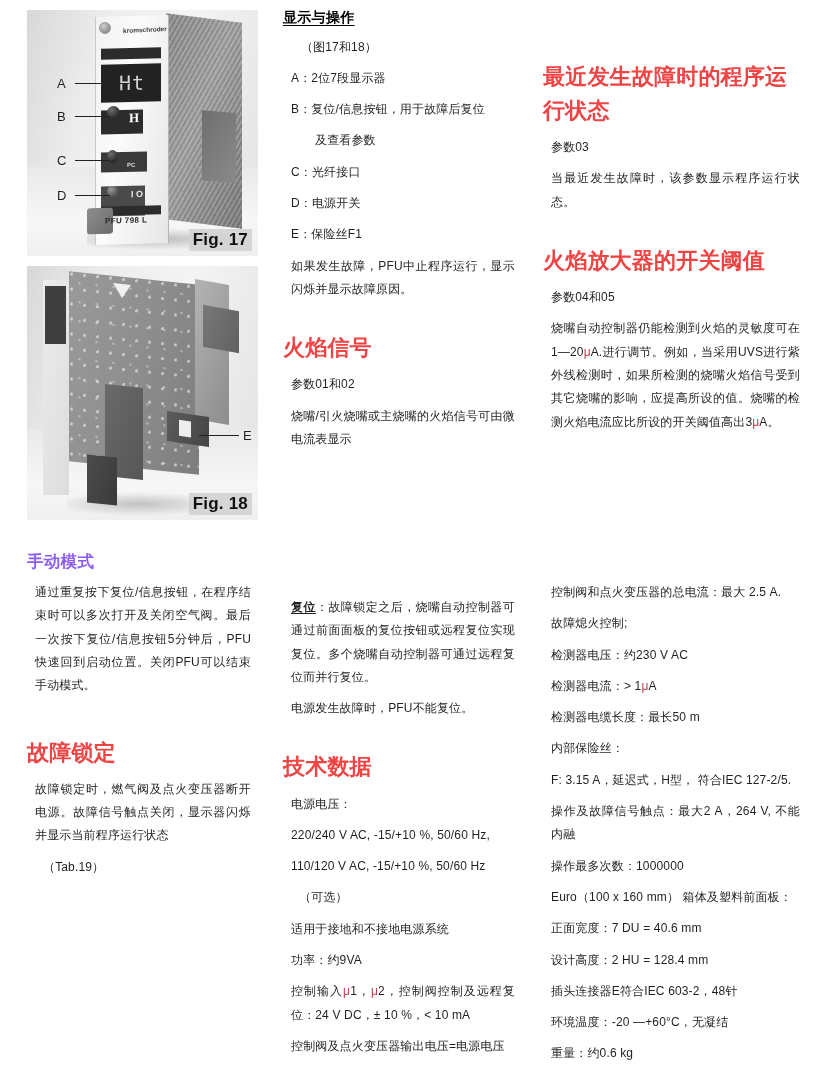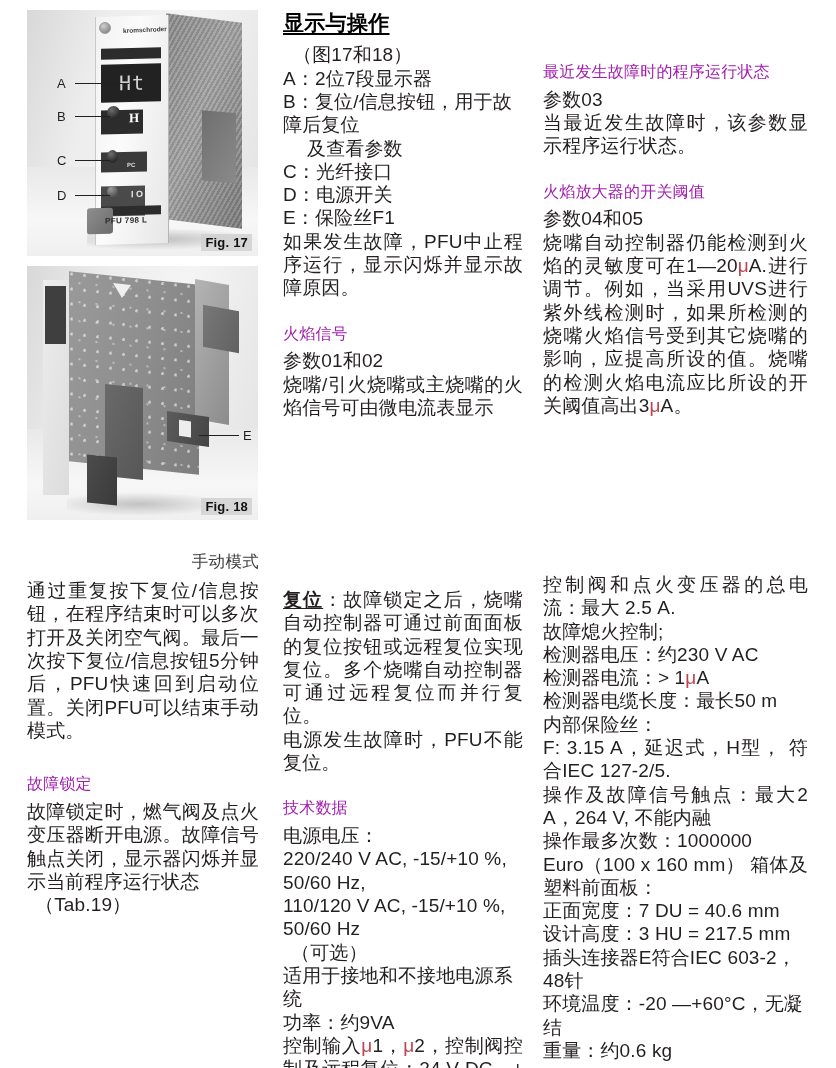--- a/index.html
+++ b/index.html
@@ -22,50 +22,49 @@
   }
 
   
   .col { position: absolute; }
   .col-left   { left: 27px;  width: 232px; }
   .col-mid    { left: 283px; width: 240px; }
   .col-right  { left: 543px; width: 265px; }
 
   
   .h-sec {
-    font-size: 16px;
-    font-weight: 400;
+    font-size: 22px;
+    font-weight: 700;
     line-height: 1.55;
     margin: 0 0 3px 0;
-    color: #a21caf;
+    color: #ef4444;
     letter-spacing: 0.2px;
   }
   .h-sec-bold {
-    font-size: 21px;
+    font-size: 14px;
     font-weight: 700;
     line-height: 1.4;
     margin: 0 0 6px 0;
     color: #000;
     text-decoration: underline;
     text-underline-offset: 3px;
     letter-spacing: 0.3px;
   }
   .h-sec-bold2 {
     font-size: 16.5px;
-    font-weight: 400;
+    font-weight: 700;
     line-height: 1.4;
     margin: 0 0 6px 0;
-    color: #404040;
+    color: #8b5cf6;
     letter-spacing: 0.3px;
-    text-align: right;
   }
   p.body, div.body {
-    font-size: 19px;
+    font-size: 12px;
     line-height: 23.3px;
-    margin: 0;
+    margin: 8px;
     color: #231f20;
     letter-spacing: 0.15px;
   }
   .justify-cn {
     text-align: justify;
     text-align-last: left;
     text-justify: inter-character;
   }
   .lead-in {
     font-weight: 700;
@@ -84,21 +83,21 @@
     background: #e8e8e8;
     overflow: hidden;
   }
   #figure-17 { top: 10px;  height: 246px; }
   #figure-18 { top: 266px; height: 254px; }
 
   .fig-caption {
     position: absolute;
     right: 6px;
     bottom: 5px;
-    font-size: 13px;
+    font-size: 17px;
     font-weight: 700;
     color: #111;
     background: rgba(208,208,208,0.82);
     padding: 1px 4px 1px 4px;
     letter-spacing: 0.2px;
     z-index: 40;
   }
 
   
   .photo-bg {
@@ -444,19 +443,19 @@
 
     <div class="body"><span>检测器电流：&gt; 1</span><span class="mu">μ</span><span>A</span></div>
 
     <div class="body">检测器电缆长度：最长50 m</div>
     <div class="body">内部保险丝：</div>
     <div class="body justify-cn">F: 3.15 A，延迟式，H型， 符合IEC 127-2/5.</div>
     <div class="body justify-cn">操作及故障信号触点：最大2 A，264 V, 不能内融</div>
     <div class="body">操作最多次数：1000000</div>
     <div class="body justify-cn">Euro（100 x 160 mm） 箱体及塑料前面板：</div>
     <div class="body">正面宽度：7 DU = 40.6 mm</div>
-    <div class="body">设计高度：3 HU = 217.5 mm</div>
+    <div class="body">设计高度：2 HU = 128.4 mm</div>
     <div class="body">插头连接器E符合IEC 603-2，48针</div>
     <div class="body">环境温度：-20 —+60°C，无凝结</div>
     <div class="body">重量：约0.6 kg</div>
   </div>
 
 </div>
 
 </body></html>

